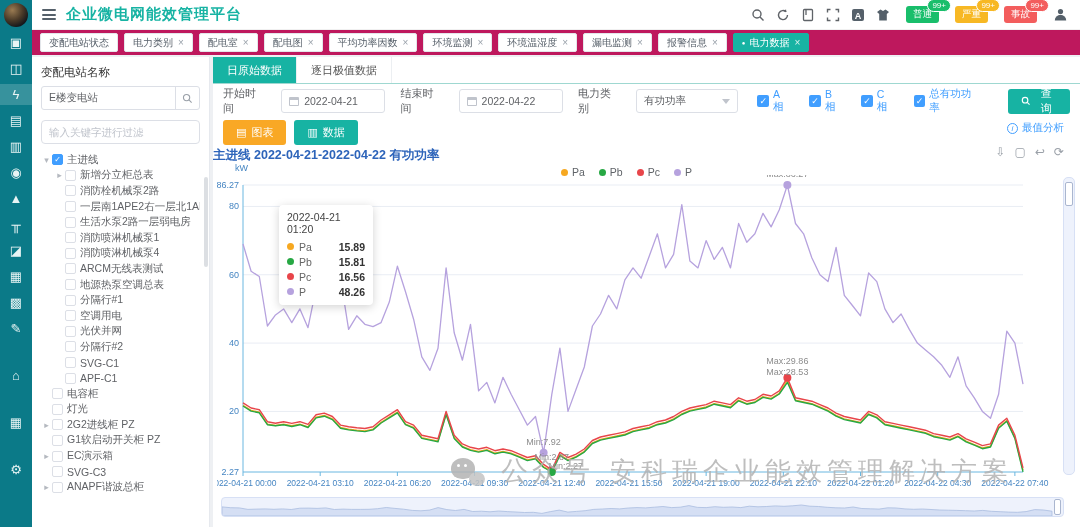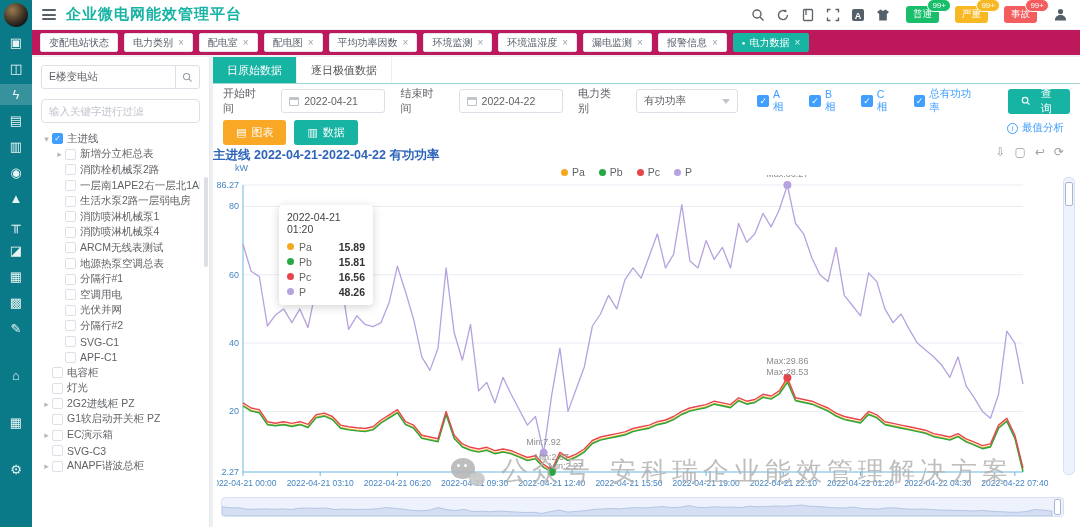--- a/index.html
+++ b/index.html
@@ -202,20 +202,21 @@
         <span class="x">×</span>
       </div>
       <div class="chip active">
         <span class="dot">●</span>
         <span class="lbl">电力数据</span>
         <span class="x">×</span>
       </div>
     </nav>
 
   <aside class="panel-left">
+    <div class="pl-label">变配电站名称</div>
     <div class="station-input">
       <span class="val">E楼变电站</span>
       <span class="mag">
         <svg width="11" height="11" viewBox="0 0 12 12">
             <circle cx="5" cy="5" r="3.4" fill="none" stroke="#9aa0a8" stroke-width="1.2"></circle>
             <line x1="7.6" y1="7.6" x2="10.5" y2="10.5" stroke="#9aa0a8" stroke-width="1.2"></line>
           </svg>
       </span>
     </div>
     <input class="filter-input" placeholder="输入关键字进行过滤" style="">

